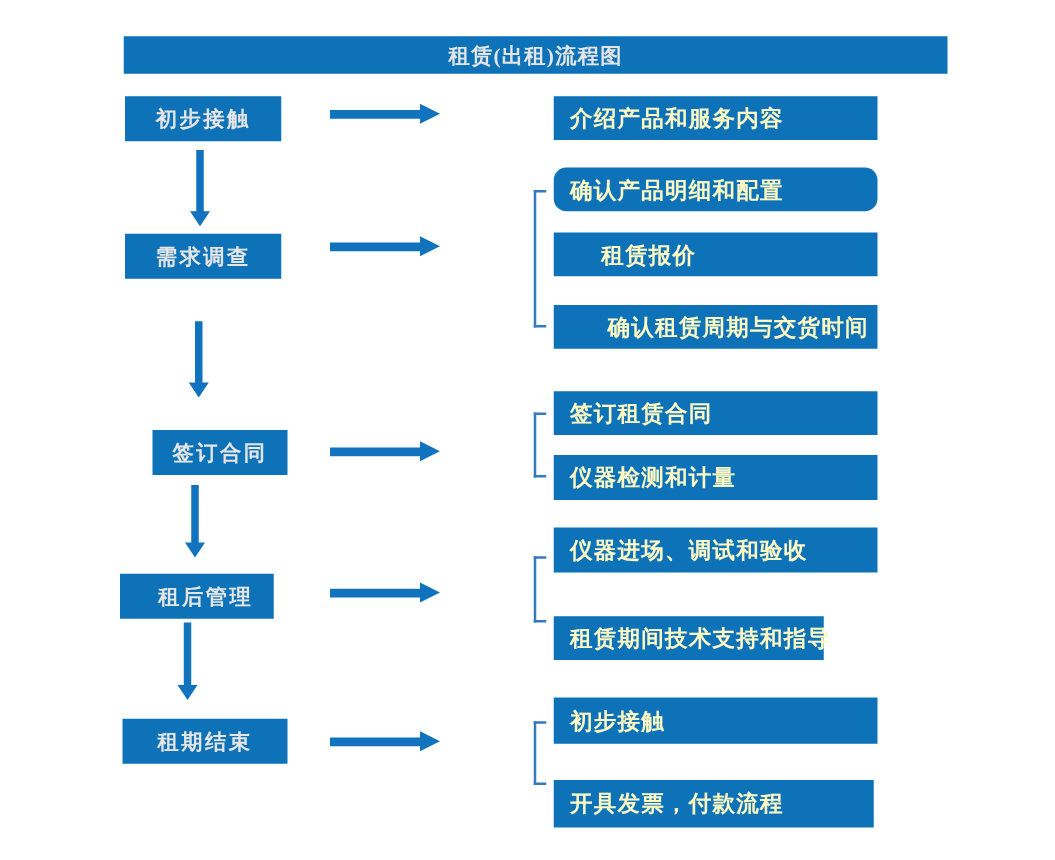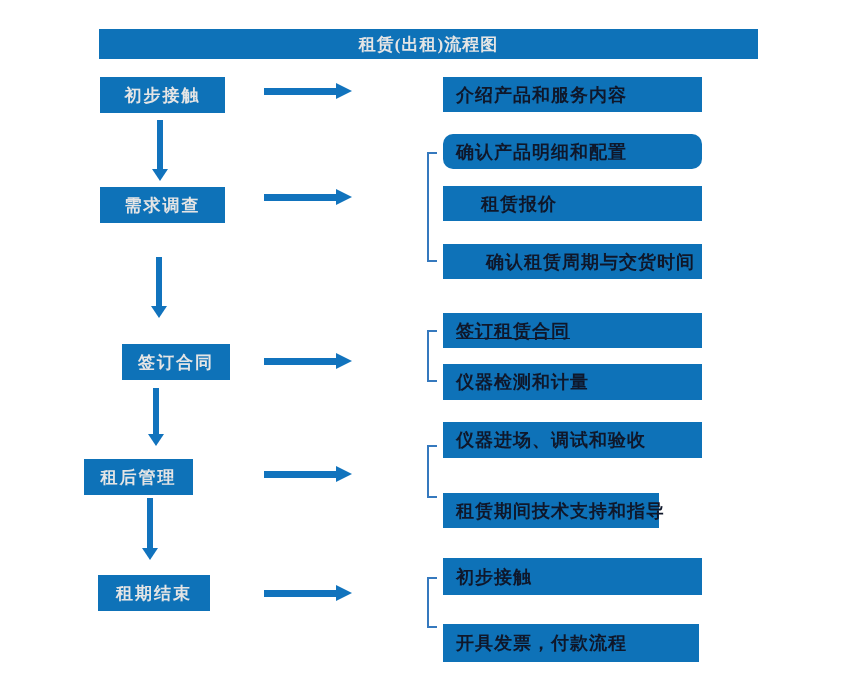--- a/index.html
+++ b/index.html
@@ -13,21 +13,21 @@
     background:var(--primary,#0e72b8);color:#e5e5e5;
     display:flex;align-items:center;justify-content:center;
     font-size:17px;font-weight:bold;letter-spacing:1px;
   }
   .step-box{
     position:absolute;background:var(--primary,#0e72b8);color:#e5e5e5;
     display:flex;align-items:center;justify-content:center;
     font-size:17px;font-weight:bold;letter-spacing:2px;white-space:nowrap;
   }
   .detail-box{
-    position:absolute;background:var(--primary,#0e72b8);color:#0f172a;
+    position:absolute;background:var(--primary,#0e72b8);color:#fef9c3;
     display:flex;align-items:center;justify-content:flex-start;
     padding-left:13px;box-sizing:border-box;
     font-size:18px;font-weight:bold;letter-spacing:1px;white-space:nowrap;
   }
   .h-arrow-shaft{position:absolute;background:var(--arrow,#1173bd);height:7px;}
   .h-arrow-head{
     position:absolute;width:0;height:0;
     border-top:8px solid transparent;border-bottom:8px solid transparent;
     border-left:16px solid var(--arrow,#1173bd);
   }
@@ -47,27 +47,27 @@
 </style>
 </head>
 <body style="background: rgb(255, 255, 255);">
 
 <div class="canvas">
   <div class="title-bar">租赁(出租)流程图</div>
   <div id="diagram-layer">
       <div class="step-box" style="left: 100px; top: 77px; width: 125px; height: 36px;">初步接触</div>
       <div class="step-box" style="left: 100px; top: 187px; width: 125px; height: 36px;">需求调查</div>
       <div class="step-box" style="left: 102px; top: 344px; width: 108px; height: 36px; margin-left: 20px;">签订合同</div>
-      <div class="step-box" style="left: 84px; top: 459px; width: 109px; height: 36px;">租后管理</div>
-      <div class="step-box" style="left: 98px; top: 575px; width: 112px; height: 36px; text-align: center;">租期结束</div>
+      <div class="step-box" style="left: 96px; top: 459px; width: 109px; height: 36px; padding-left: 14px;">租后管理</div>
+      <div class="step-box" style="left: 98px; top: 575px; width: 132px; height: 36px; text-align: center;">租期结束</div>
       <div class="detail-box" style="left: 443px; top: 77px; width: 259px; height: 35px;">介绍产品和服务内容</div>
       <div class="detail-box" style="left: 443px; top: 134px; width: 259px; height: 35px; border-radius: 10px;">确认产品明细和配置</div>
       <div class="detail-box" style="left: 443px; top: 186px; width: 259px; height: 35px; padding-left: 38px;">租赁报价</div>
       <div class="detail-box" style="left: 443px; top: 244px; width: 259px; height: 35px; padding-left: 43px;">确认租赁周期与交货时间</div>
-      <div class="detail-box" style="left: 443px; top: 313px; width: 259px; height: 35px; text-decoration: underline;">签订租赁合同</div>
+      <div class="detail-box" style="left: 443px; top: 313px; width: 259px; height: 35px;">签订租赁合同</div>
       <div class="detail-box" style="left: 443px; top: 364px; width: 259px; height: 36px;">仪器检测和计量</div>
       <div class="detail-box" style="left: 443px; top: 422px; width: 259px; height: 36px;">仪器进场、调试和验收</div>
       <div class="detail-box" style="left: 443px; top: 493px; width: 216px; height: 35px;">租赁期间技术支持和指导</div>
       <div class="detail-box" style="left: 443px; top: 558px; width: 259px; height: 37px;">初步接触</div>
       <div class="detail-box" style="left: 443px; top: 624px; width: 256px; height: 38px;">开具发票，付款流程</div>
       <div class="h-arrow-shaft" style="left: 264px; top: 88px; width: 73px;"></div>
       <div class="h-arrow-head" style="left: 336px; top: 83px;"></div>
       <div class="h-arrow-shaft" style="left: 264px; top: 194px; width: 73px;"></div>
       <div class="h-arrow-head" style="left: 336px; top: 189px;"></div>
       <div class="h-arrow-shaft" style="left: 264px; top: 358px; width: 73px;"></div>

